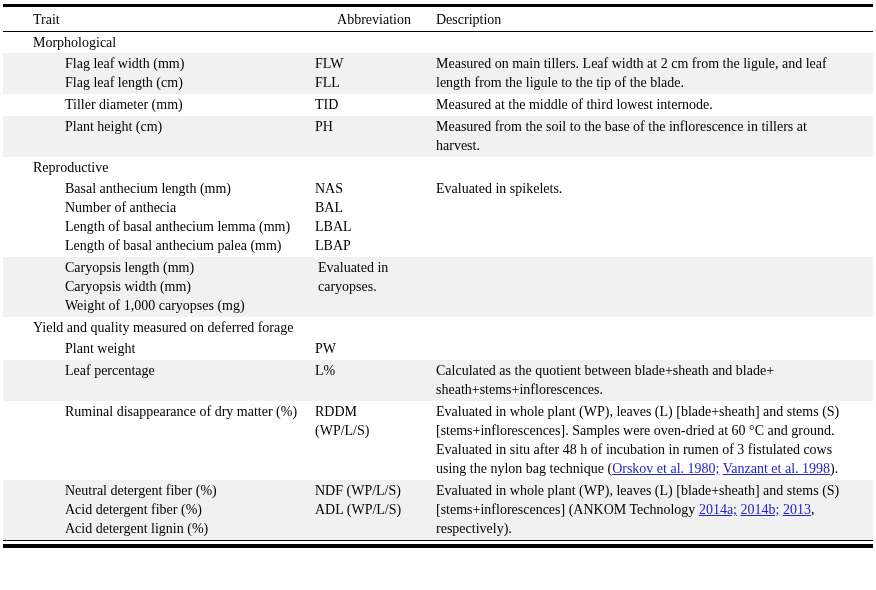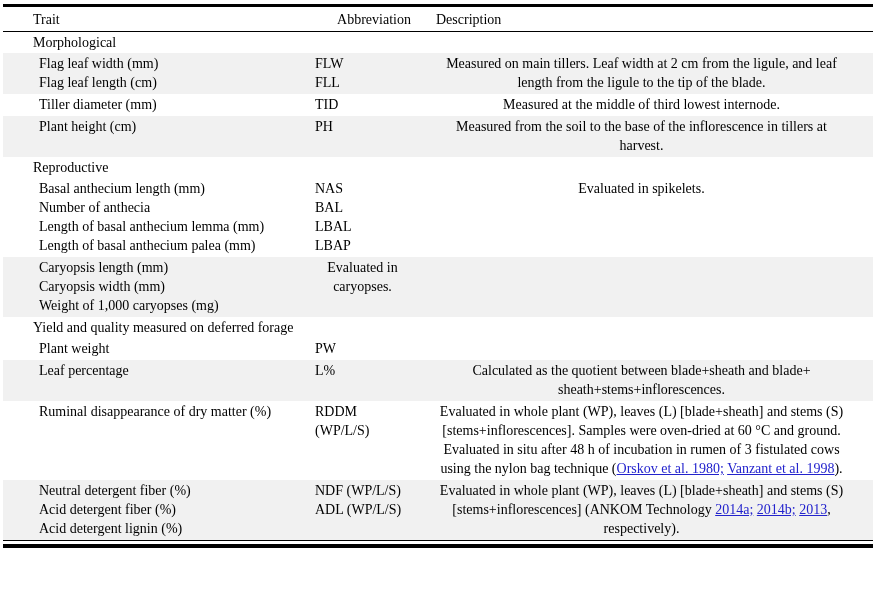--- a/index.html
+++ b/index.html
@@ -17,23 +17,23 @@
   }
   .th-trait { padding-left:30px; }
   .th-abbr  { text-align:center; }
   .th-desc  { padding-left:3px; }
   .section-title { padding:1px 0 1px 30px; }
   .group {
     display:grid; grid-template-columns:312px 118px 1fr;
     padding:1px 0 2px 0;
   }
   .group.shaded { background:var(--shade); }
-  .traits-col { padding-left:36px; }
+  .traits-col { padding-left:62px; }
   .abbr-col { text-align:left; }
-  .desc-col { padding-left:3px; padding-right:26px;text-align:center; }
+  .desc-col { padding-left:3px; padding-right:26px; }
   .trait-line, .abbr-line { height:19px; white-space:nowrap; }
   a.cite-link { color:var(--link); text-decoration:underline; cursor:pointer; }
   .bottom-thin  { height:0; border-top:1px solid var(--rule); }
   .bottom-gap   { height:3px; }
   .bottom-thick { height:4px; background:var(--rule); }
 </style>
 </head>
 <body style="--shade: #f1f1f1; --link: #2323cd; --rule: #000000;">
 
 <div class="page">

